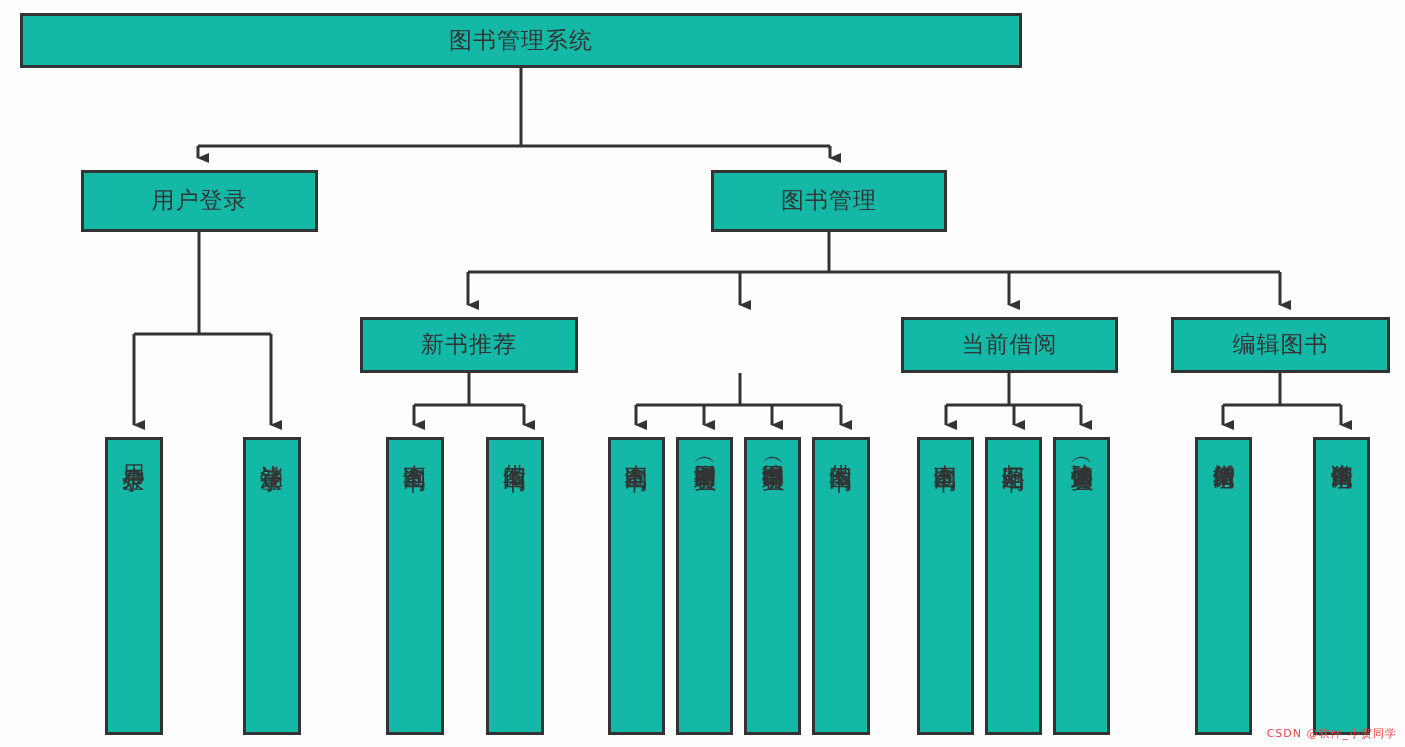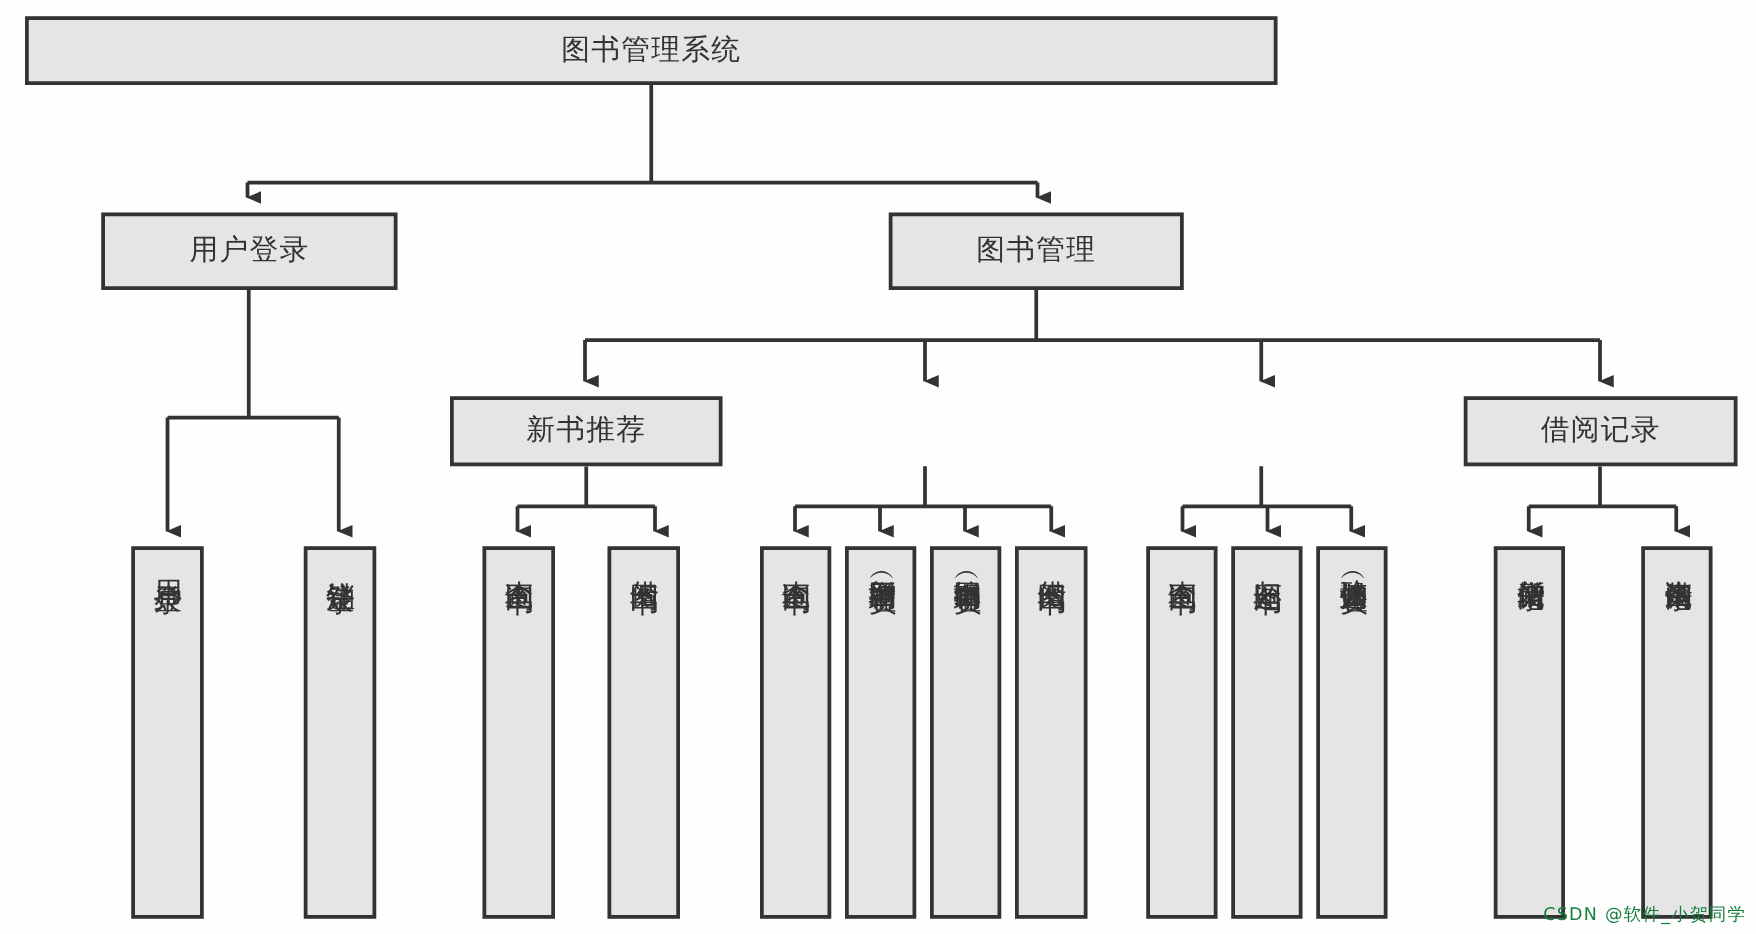--- a/index.html
+++ b/index.html
@@ -10,21 +10,21 @@
     font-family:"DejaVu Sans","Liberation Sans",sans-serif;
     overflow:hidden;
   }
   #canvas{position:relative;width:1405px;height:747px;background:#fefefe;}
 
   svg#wires{position:absolute;left:0;top:0;width:1405px;height:747px;}
 
   .node{
     position:absolute;
     box-sizing:border-box;
-    background:#e5e5e5;
+    background:#14b8a6;
     border:3px solid #333333;
     display:flex;
     align-items:center;
     justify-content:center;
     color:#2b2b2b;
   }
   .node .lbl{
     font-size:23px;
     letter-spacing:1px;
     line-height:1.1;
@@ -46,22 +46,22 @@
     letter-spacing:2px;
     color:#333333;
     white-space:nowrap;
     display:block;
   }
   .leaf.tall .vlbl{font-size:22px;letter-spacing:1px;}
 
   #watermark{
     position:absolute;
     right:8px;bottom:6px;
-    font-size:14px;
-    color:#15803d;
+    font-size:11px;
+    color:#ef4444;
     letter-spacing:1px;
     white-space:nowrap;
     pointer-events:none;
   }
 </style>
 </head>
 <body>
 
 <div id="canvas">
 
@@ -125,23 +125,26 @@
 
   <div class="node" style="left:360px;top:317px;width:218px;height:56px;">
     <span class="lbl">新书推荐</span>
   </div>
 
   <div class="node" style="left:711px;top:170px;width:236px;height:62px;">
     <span class="lbl">图书管理</span>
   </div>
 
 
+  <div class="node" style="left:901px;top:317px;width:217px;height:56px;">
+    <span class="lbl">当前借阅</span>
+  </div>
 
   <div class="node" style="left:1171px;top:317px;width:219px;height:56px;">
-    <span class="lbl">借阅记录</span>
+    <span class="lbl">编辑图书</span>
   </div>
 
   <div class="node leaf" style="left:105px;top:437px;width:58px;height:298px;">
     <span class="vlbl">用户登录</span>
   </div>
 
   <div class="node leaf" style="left:243px;top:437px;width:58px;height:298px;">
     <span class="vlbl">注销登录</span>
   </div>
 

